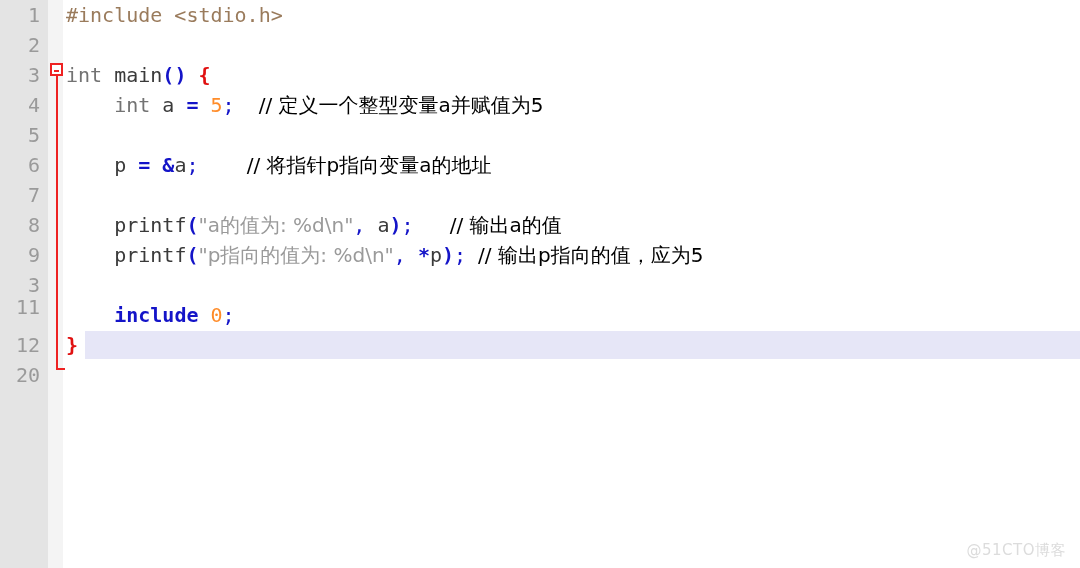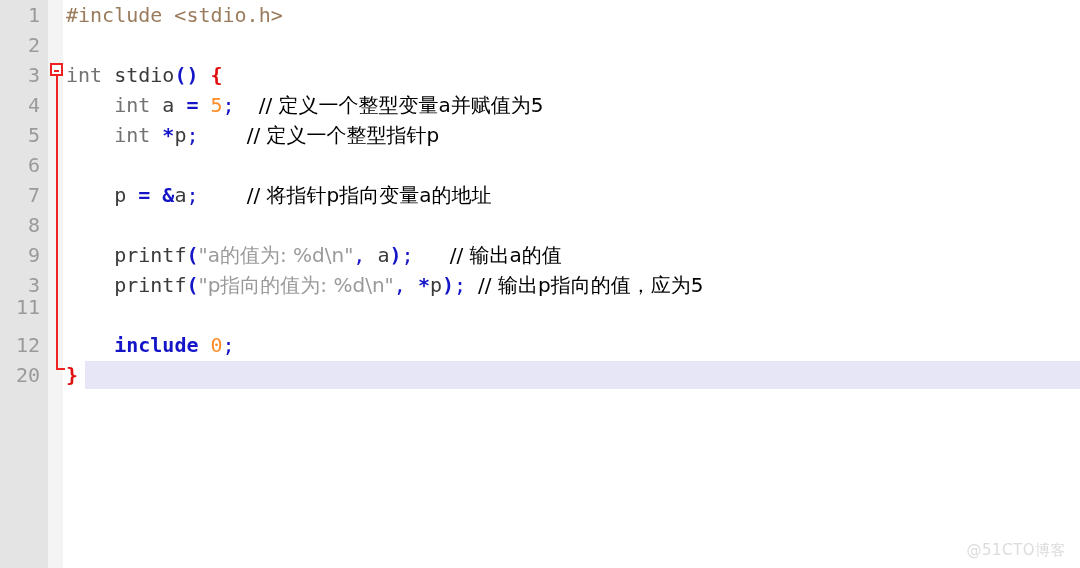--- a/index.html
+++ b/index.html
@@ -170,23 +170,22 @@
     </div>
 
   <div class="foldcol"></div>
   <div class="fold-line"></div>
   <div class="fold-foot"></div>
   <div class="fold-box"></div>
 
   <div class="code" id="code">
       <div class="line"><span class="txt"><span class="t-pre">#include &lt;stdio.h&gt;</span></span></div>
       <div class="line"><span class="txt"></span></div>
-      <div class="line"><span class="txt"><span class="t-kw">int</span><span class="t-id"> </span><span class="t-fn">stdio</span><span class="t-op">()</span><span class="t-id"> </span><span class="t-brace">{</span></span></div>
+      <div class="line"><span class="txt"><span class="t-kw">int</span><span class="t-id"> </span><span class="t-fn">main</span><span class="t-op">()</span><span class="t-id"> </span><span class="t-brace">{</span></span></div>
       <div class="line"><span class="txt"><span class="t-id">    </span><span class="t-kw">int</span><span class="t-id"> a </span><span class="t-op">=</span><span class="t-id"> </span><span class="t-num">5</span><span class="t-punc">;</span><span class="t-id">  </span><span class="t-com cjk">// 定义一个整型变量a并赋值为5</span></span></div>
-      <div class="line"><span class="txt"><span class="t-id">    </span><span class="t-kw">int</span><span class="t-id"> </span><span class="t-op">*</span><span class="t-id">p</span><span class="t-punc">;</span><span class="t-id">    </span><span class="t-com cjk">// 定义一个整型指针p</span></span></div>
       <div class="line"><span class="txt"></span></div>
       <div class="line"><span class="txt"><span class="t-id">    p </span><span class="t-op">=</span><span class="t-id"> </span><span class="t-op">&amp;</span><span class="t-id">a</span><span class="t-punc">;</span><span class="t-id">    </span><span class="t-com cjk">// 将指针p指向变量a的地址</span></span></div>
       <div class="line"><span class="txt"></span></div>
       <div class="line"><span class="txt"><span class="t-id">    </span><span class="t-fn">printf</span><span class="t-op">(</span><span class="t-str cjk">"a的值为: %d\n"</span><span class="t-punc">,</span><span class="t-id"> a</span><span class="t-op">)</span><span class="t-punc">;</span><span class="t-id">   </span><span class="t-com cjk">// 输出a的值</span></span></div>
       <div class="line"><span class="txt"><span class="t-id">    </span><span class="t-fn">printf</span><span class="t-op">(</span><span class="t-str cjk">"p指向的值为: %d\n"</span><span class="t-punc">,</span><span class="t-id"> </span><span class="t-op">*</span><span class="t-id">p</span><span class="t-op">)</span><span class="t-punc">;</span><span class="t-id"> </span><span class="t-com cjk">// 输出p指向的值，应为5</span></span></div>
       <div class="line"><span class="txt"></span></div>
       <div class="line"><span class="txt"><span class="t-id">    </span><span class="t-ret">include</span><span class="t-id"> </span><span class="t-num">0</span><span class="t-punc">;</span></span></div>
       <div class="line current"><div class="hl"></div><span class="txt"><span class="t-brace">}</span></span></div>
     </div>
 

